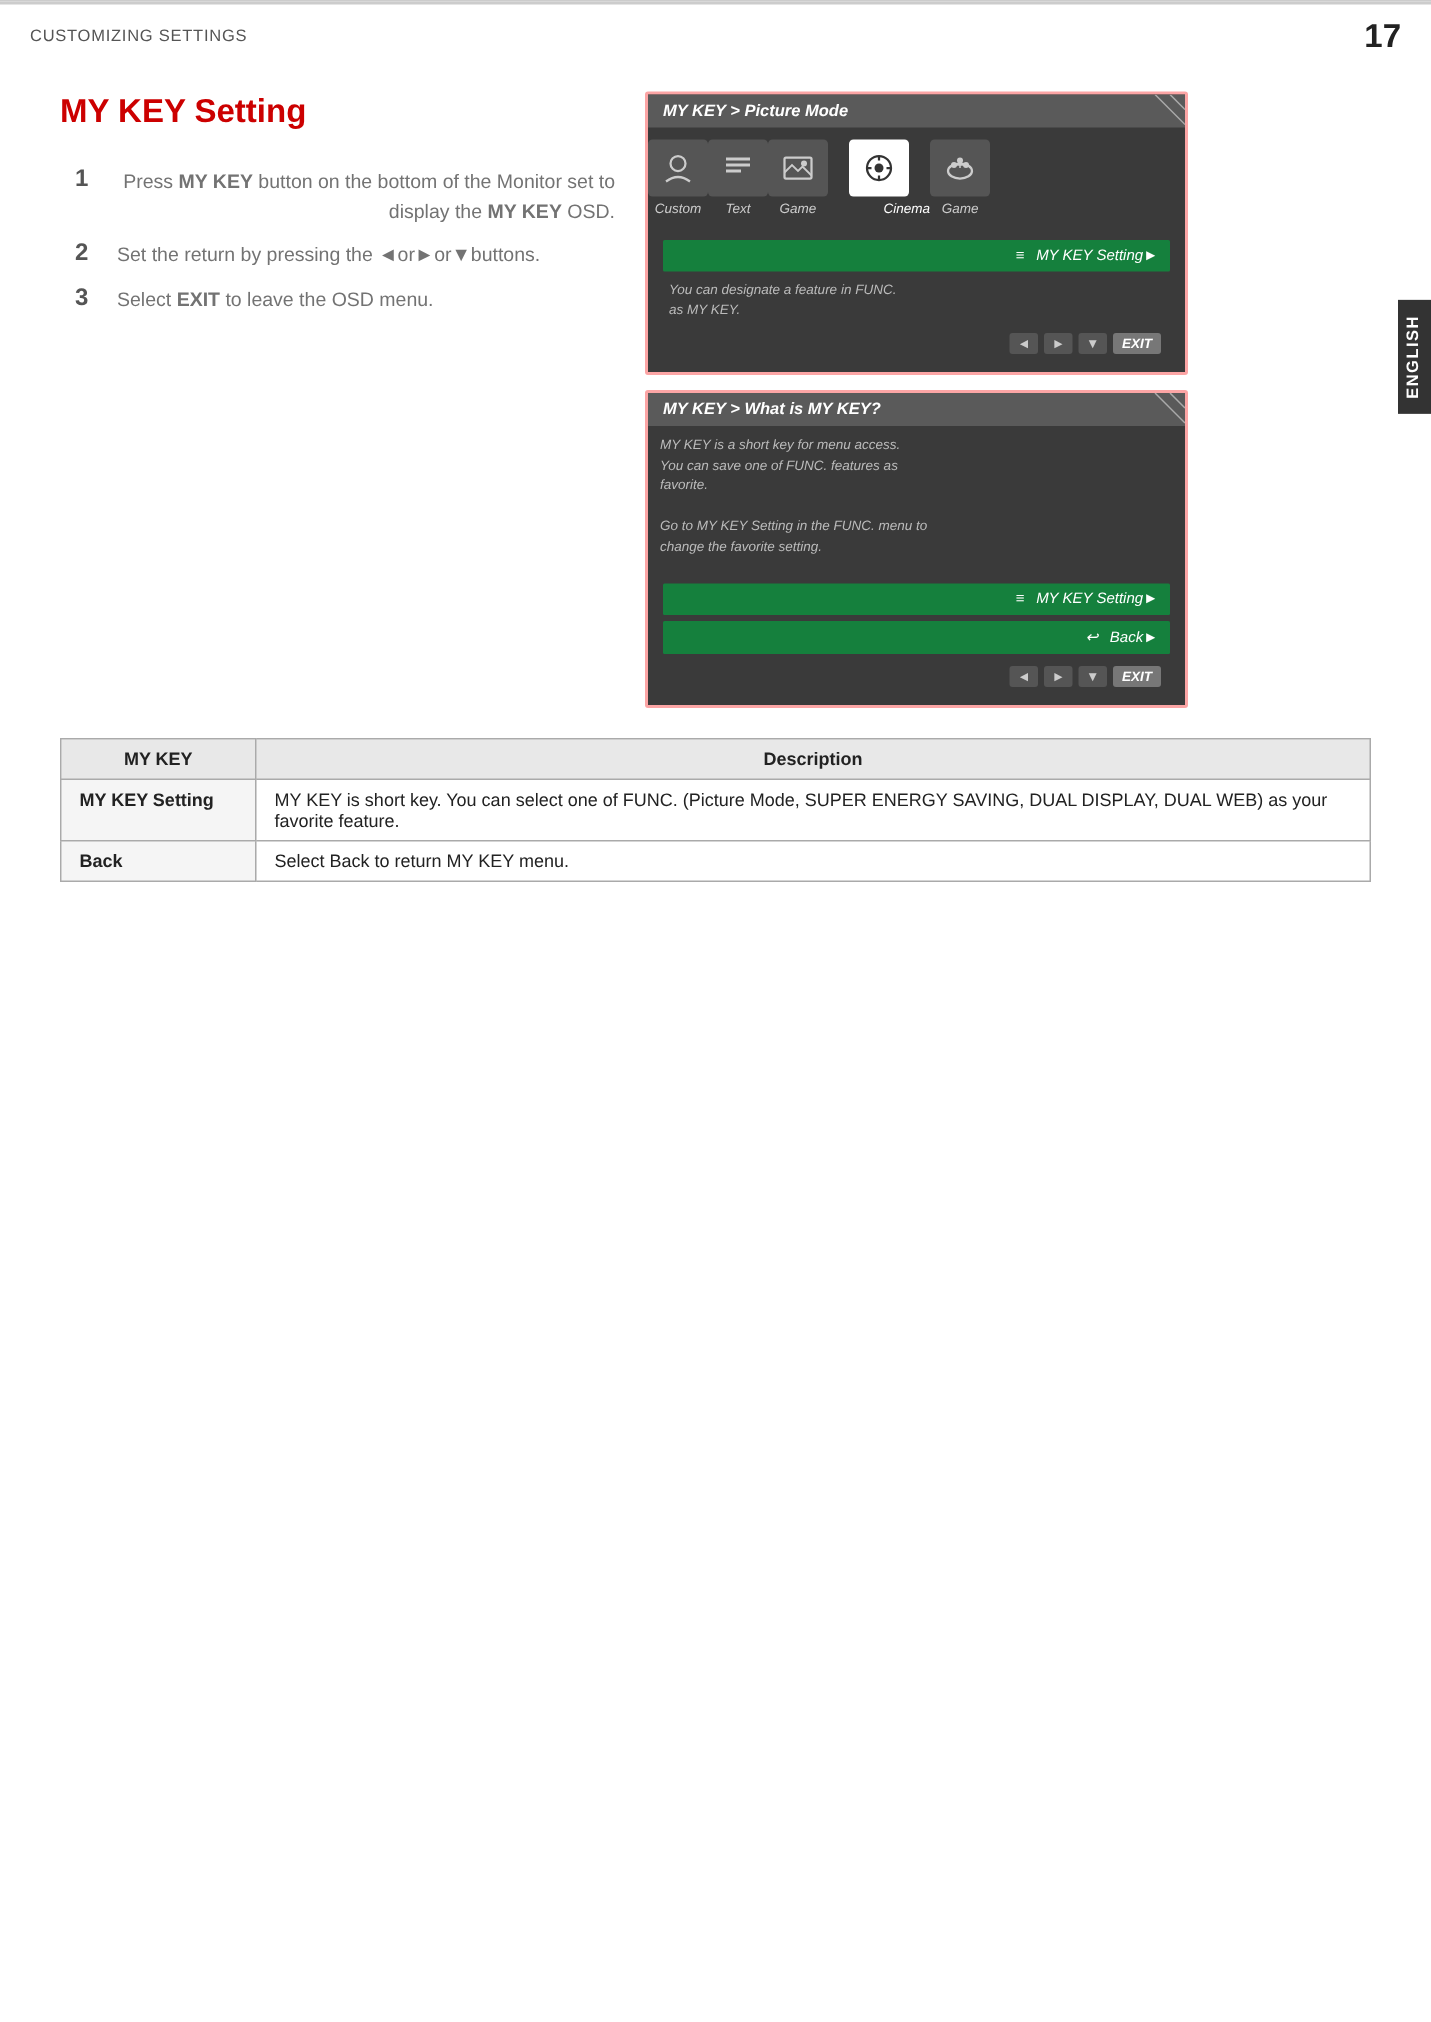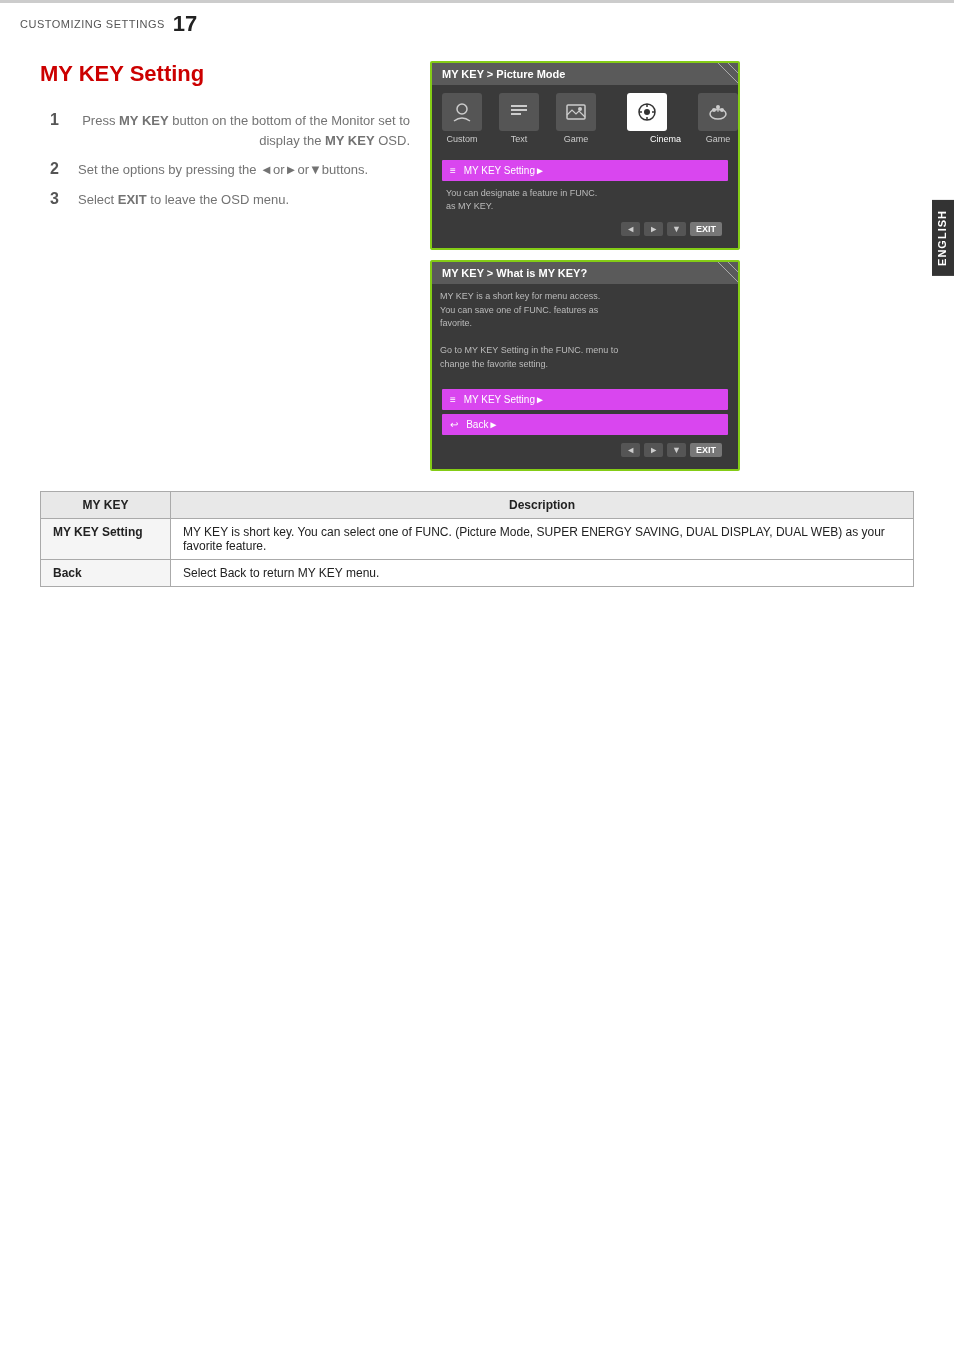--- a/index.html
+++ b/index.html
@@ -12,21 +12,21 @@
       position: relative;
       font-size: 13px;
       color: #222;
     }
 
     
     .top-bar {
       border-top: 2px solid #ccc;
       padding: 8px 20px 4px;
       display: flex;
-      justify-content: flex-start;
+      justify-content: space-between;
       align-items: center;
     }
 
     .top-bar-text {
       font-size: 11px;
       color: #555;
       letter-spacing: 0.5px;
       text-transform: uppercase;
     }
 
@@ -113,48 +113,49 @@
     .right-col {
       flex: 1;
       display: flex;
       flex-direction: column;
       gap: 10px;
     }
 
     
     .osd-screen {
       background: #3a3a3a;
-      border: 2px solid #84cc16;
+      border: 2px solid #fca5a5;
       border-radius: 2px;
       padding: 0;
       position: relative;
-      width: 310px;
+      width: 362px;
       overflow: hidden;
+      font-style: italic;
     }
 
     .osd-header {
       background: #5a5a5a;
       color: #fff;
       font-size: 11px;
       font-weight: bold;
       padding: 5px 10px;
       display: flex;
       align-items: center;
       gap: 4px;
     }
 
     .osd-body {
       padding: 8px 10px;
     }
 
     
     .icon-row {
       display: flex;
-      gap: 17px;
-      justify-content: flex-end;
+      gap: 0;
+      justify-content: flex-start;
       padding: 8px 0 4px;
     }
 
     .icon-item {
       display: flex;
       flex-direction: column;
       align-items: center;
       gap: 3px;
     }
 
@@ -180,28 +181,28 @@
       color: #ccc;
     }
 
     .icon-label.selected {
       color: #fff;
       padding-left: 37px;
     }
 
     
     .osd-menu-item {
-      background: #d946ef;
+      background: #15803d;
       color: #fff;
       font-size: 10px;
       padding: 5px 8px;
       margin: 4px 0;
       display: flex;
       align-items: center;
-      justify-content: flex-start;
+      justify-content: flex-end;
       border-radius: 1px;
     }
 
     .osd-menu-item .menu-icon {
       margin-right: 5px;
     }
 
     .osd-desc-text {
       font-size: 9px;
       color: #bbb;
@@ -318,21 +319,21 @@
         <div class="instruction-item">
           <span class="instruction-number">1</span>
           <span class="instruction-text">
             Press <b>MY KEY</b> button on the bottom of the Monitor set to display the <b>MY KEY</b> OSD.
           </span>
         </div>
 
         <div class="instruction-item">
           <span class="instruction-number">2</span>
           <span class="instruction-text">
-            Set the options by pressing the ◄or►or▼buttons.
+            Set the return by pressing the ◄or►or▼buttons.
           </span>
         </div>
 
         <div class="instruction-item">
           <span class="instruction-number">3</span>
           <span class="instruction-text">
             Select <b>EXIT</b> to leave the OSD menu.
           </span>
         </div>
 

